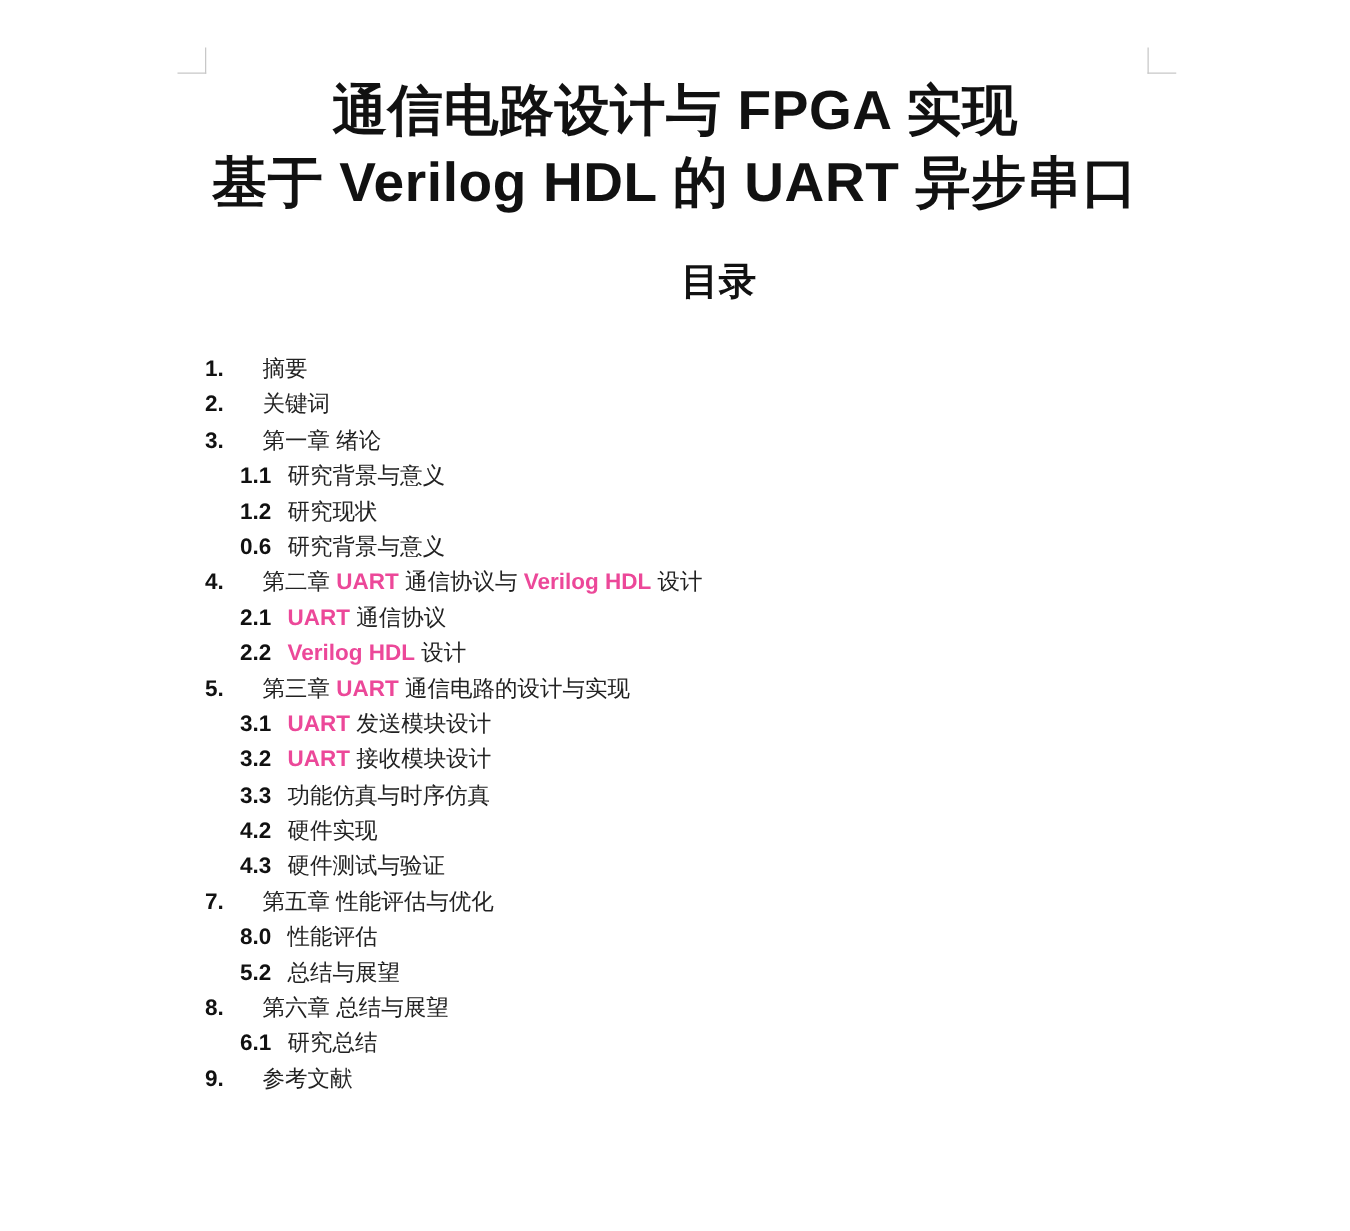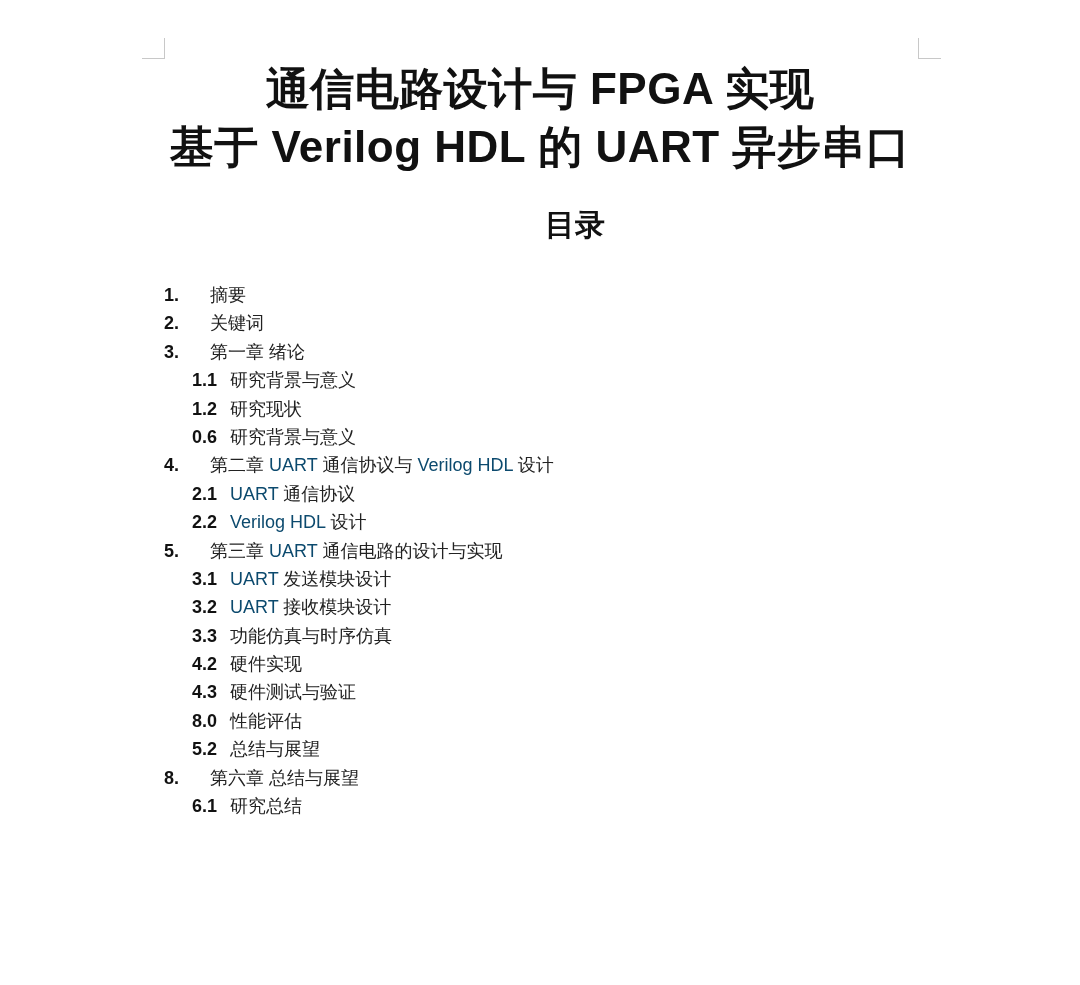--- a/index.html
+++ b/index.html
@@ -17,21 +17,21 @@
   .toc-heading {
     position: absolute; left: 0; width: 1150px; text-align: center; top: 205px;
     font-weight: 700; font-size: 30px; color: #111;
   }
   .toc { position: absolute; left: 164px; top: 281px; }
   .row { height: 28.4px; line-height: 28.4px; font-size: 18px; white-space: nowrap; color: #222; }
   .row .num { display: inline-block; font-weight: 700; color: #111; }
   .row.lvl1 .num { width: 46px; }
   .row.lvl2 { padding-left: 28px; }
   .row.lvl2 .num { width: 38px; }
-  .row .text b { font-weight: 400; color: #0c4a6e; }
+  .row .text b { font-weight: 700; color: #ec4899; }
 </style>
 </head>
 <body>
 
 <div class="corner tl"></div>
 <div class="corner tr"></div>
 
 <div class="title">
   <div>通信电路设计与 FPGA 实现</div>
   <div>基于 Verilog  HDL 的 UART 异步串口</div>
@@ -48,17 +48,19 @@
     <div class="row lvl2"><span class="num">0.6</span><span class="text">研究背景与意义</span></div>
     <div class="row lvl1"><span class="num">4.</span><span class="text">第二章  <b>UART</b> 通信协议与 <b>Verilog</b>  <b>HDL</b> 设计</span></div>
     <div class="row lvl2"><span class="num">2.1</span><span class="text"><b>UART</b> 通信协议</span></div>
     <div class="row lvl2"><span class="num">2.2</span><span class="text"><b>Verilog</b>  <b>HDL</b> 设计</span></div>
     <div class="row lvl1"><span class="num">5.</span><span class="text">第三章  <b>UART</b> 通信电路的设计与实现</span></div>
     <div class="row lvl2"><span class="num">3.1</span><span class="text"><b>UART</b> 发送模块设计</span></div>
     <div class="row lvl2"><span class="num">3.2</span><span class="text"><b>UART</b> 接收模块设计</span></div>
     <div class="row lvl2"><span class="num">3.3</span><span class="text">功能仿真与时序仿真</span></div>
     <div class="row lvl2"><span class="num">4.2</span><span class="text">硬件实现</span></div>
     <div class="row lvl2"><span class="num">4.3</span><span class="text">硬件测试与验证</span></div>
+    <div class="row lvl1"><span class="num">7.</span><span class="text">第五章  性能评估与优化</span></div>
     <div class="row lvl2"><span class="num">8.0</span><span class="text">性能评估</span></div>
     <div class="row lvl2"><span class="num">5.2</span><span class="text">总结与展望</span></div>
     <div class="row lvl1"><span class="num">8.</span><span class="text">第六章  总结与展望</span></div>
     <div class="row lvl2"><span class="num">6.1</span><span class="text">研究总结</span></div>
+    <div class="row lvl1"><span class="num">9.</span><span class="text">参考文献</span></div>
   </div>
 
 </body></html>

